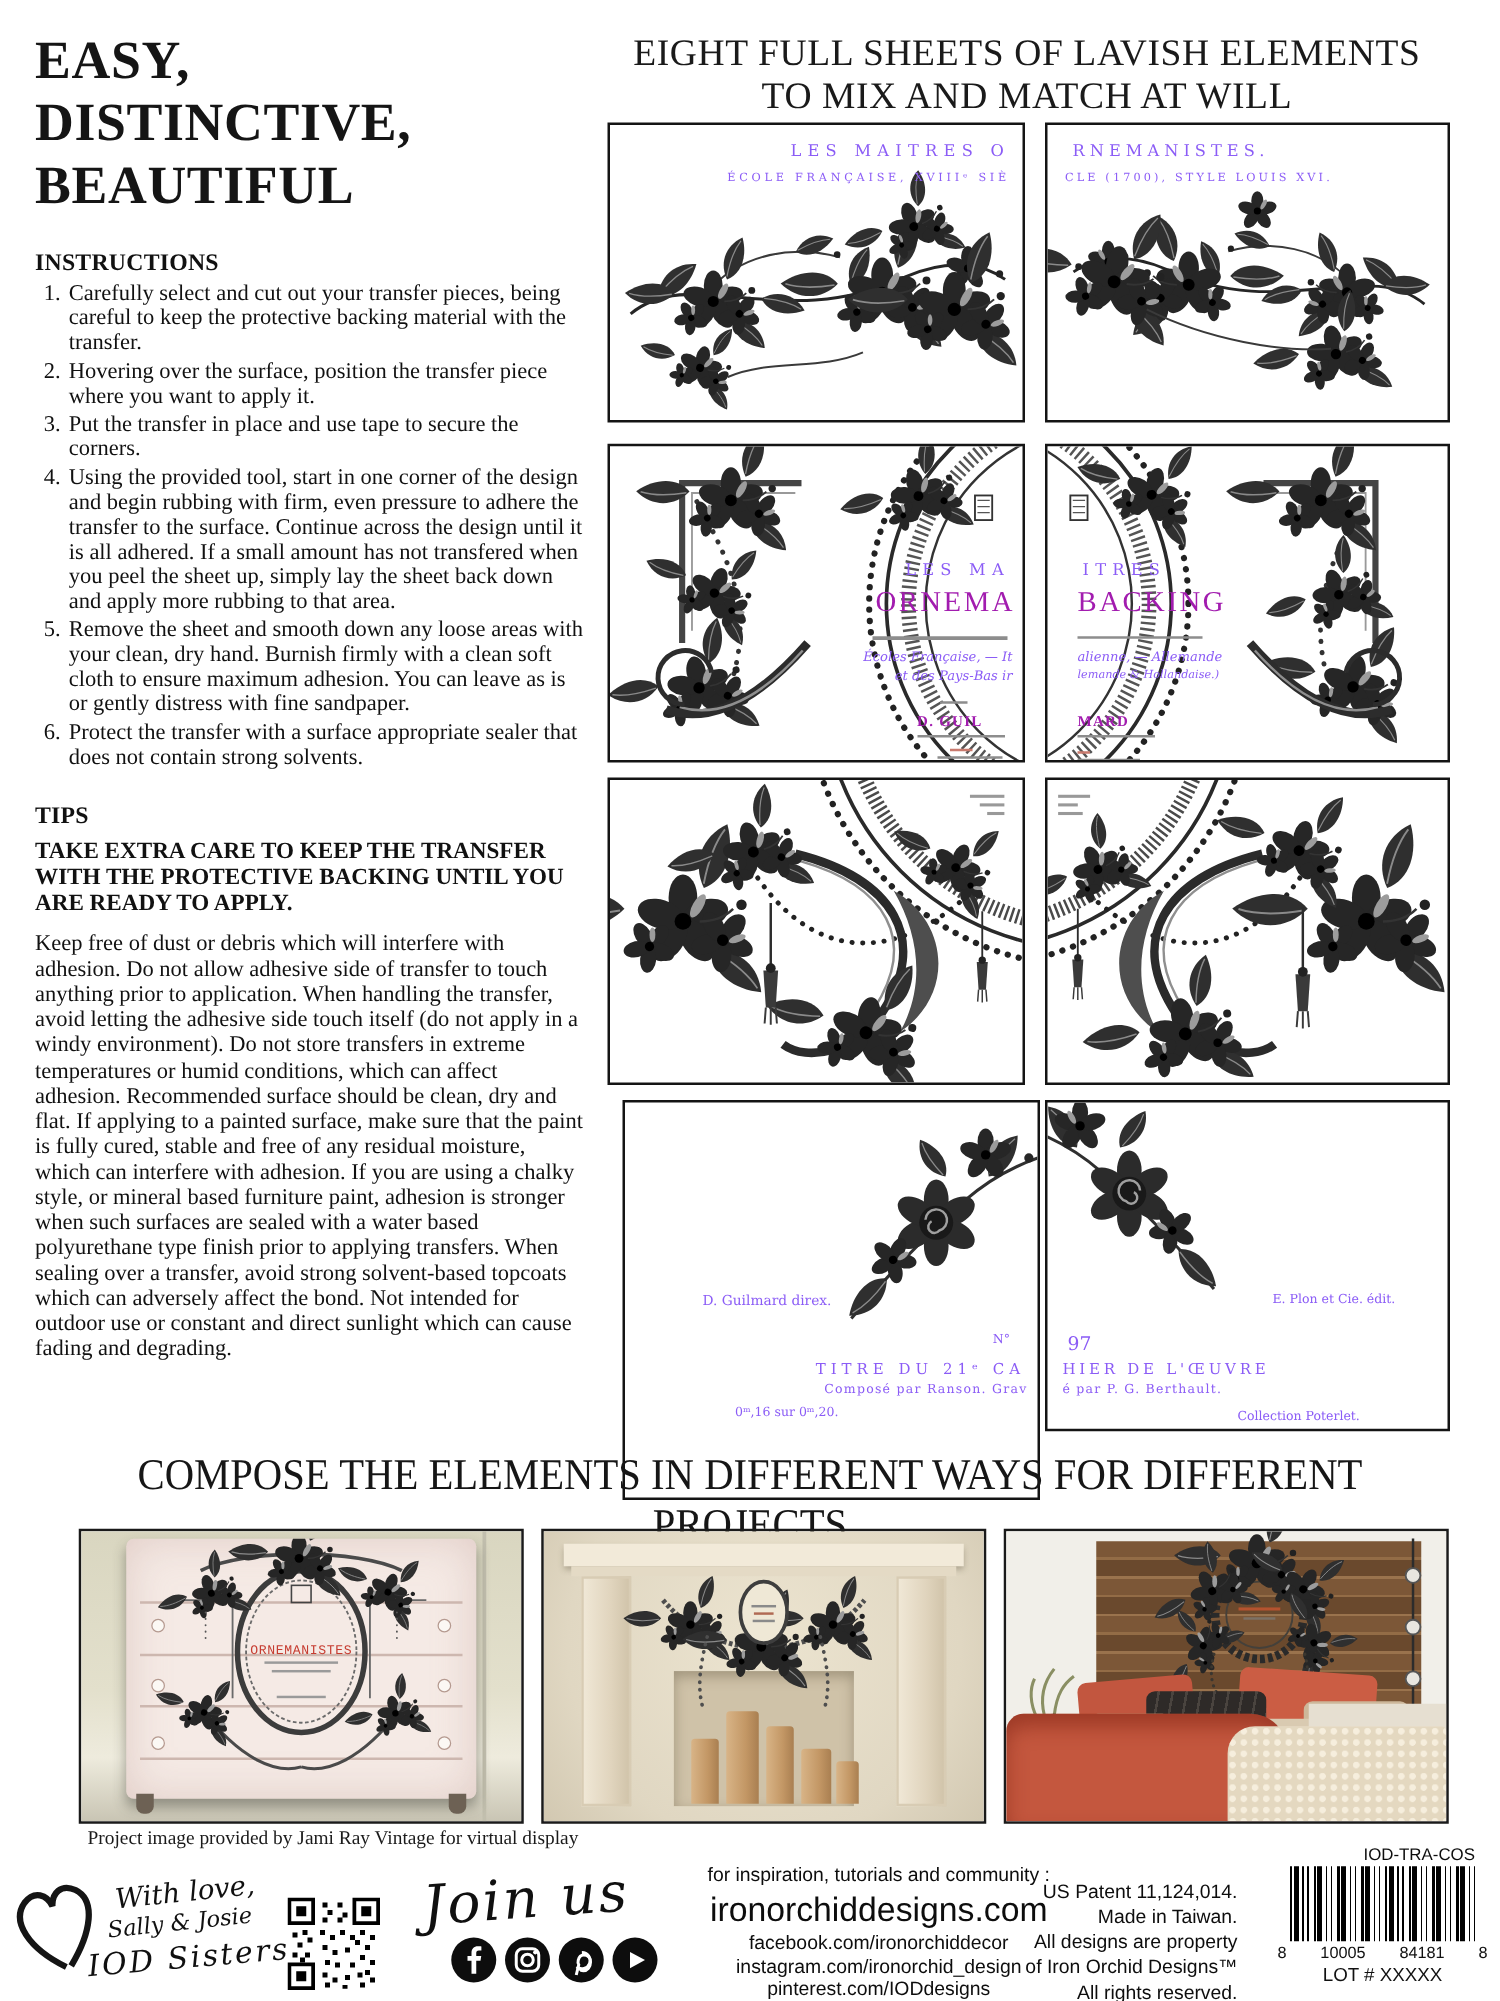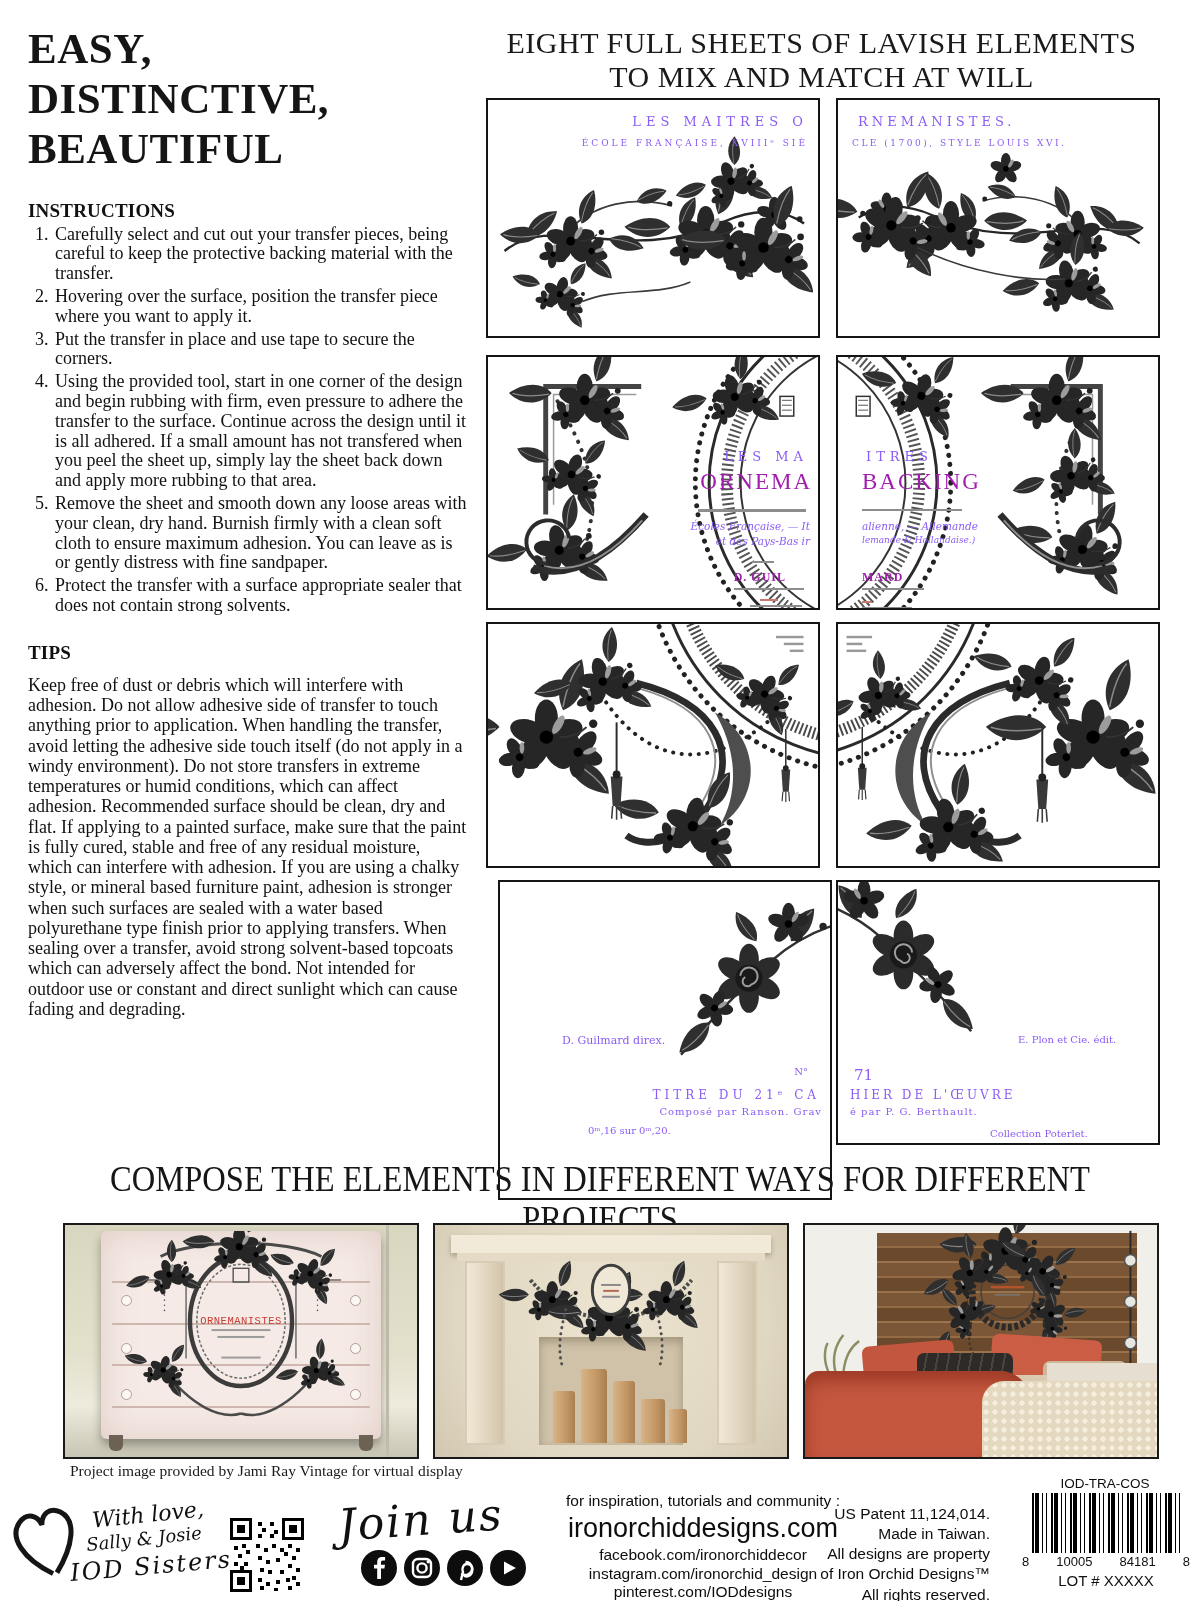--- a/index.html
+++ b/index.html
@@ -64,21 +64,21 @@
   .mattress{position:absolute;right:0;bottom:64px;width:110px;height:30px;background:#e6dfd1;}
   .lampball{position:absolute;left:14px;top:146px;width:42px;height:36px;border-radius:50%;border:3px solid #1d1d1d;
             background:repeating-linear-gradient(90deg,rgba(0,0,0,0) 0 4px,#1d1d1d 4px 5px);}
 
   
   .sans{font-family:"Liberation Sans","DejaVu Sans",sans-serif;}
   .script{font-style:italic;font-family:"DejaVu Serif",serif;color:#101010;}
   .weblinks{position:absolute;left:553px;top:1492px;width:300px;text-align:center;font-size:15.5px;line-height:1.2;color:#0d0d0d;}
   .website{font-size:27px;margin:1px 0 2px 0;}
   .legal{position:absolute;left:786px;top:1504px;width:204px;text-align:right;font-size:15.5px;line-height:1.3;color:#0d0d0d;}
-  .sku{position:absolute;left:1030px;top:1476px;width:150px;text-align:center;font-size:13.5px;color:#0d0d0d;}
+  .sku{position:absolute;left:1030px;top:1476px;width:150px;text-align:right;font-size:13.5px;color:#0d0d0d;}
   .barcode{position:absolute;left:1032px;top:1493px;width:148px;height:60px;background:
     repeating-linear-gradient(90deg,#000 0 2px,#fff 2px 3px,#000 3px 7px,#fff 7px 10px,#000 10px 11px,#fff 11px 14px,#000 14px 15px,#fff 15px 19px);}
   .bdigits{position:absolute;left:1022px;top:1554px;width:168px;display:flex;justify-content:space-between;font-size:13px;}
   .lot{position:absolute;left:1032px;top:1572px;width:148px;text-align:center;font-size:15px;}
   .joinus{position:absolute;left:338px;top:1494px;font-size:44px;letter-spacing:2px;transform:rotate(-4deg);}
   .sicons{position:absolute;left:360px;top:1549px;display:flex;gap:5px;}
   .sig{position:absolute;color:#101010;}
 </style>
 </head>
 <body>
@@ -166,20 +166,21 @@
     <div class="sec-h">INSTRUCTIONS</div>
     <ol class="instr">
       <li>Carefully select and cut out your transfer pieces, being careful to keep the protective backing material with the transfer.</li>
       <li>Hovering over the surface, position the transfer piece where you want to apply it.</li>
       <li>Put the transfer in place and use tape to secure the corners.</li>
       <li>Using the provided tool, start in one corner of the design and begin rubbing with firm, even pressure to adhere the transfer to the surface. Continue across the design until it is all adhered. If a small amount has not transfered when you peel the sheet up, simply lay the sheet back down and apply more rubbing to that area.</li>
       <li>Remove the sheet and smooth down any loose areas with your clean, dry hand.  Burnish firmly with a clean soft cloth to ensure maximum adhesion. You can leave as is or gently distress with fine sandpaper.</li>
       <li>Protect the transfer with a surface appropriate sealer that does not contain strong solvents.</li>
     </ol>
     <div class="sec-h">TIPS</div>
+    <div class="tips-bold">TAKE EXTRA CARE TO KEEP THE TRANSFER WITH THE PROTECTIVE BACKING UNTIL YOU ARE READY TO APPLY.</div>
     <div class="tips-body">Keep free of dust or debris which will interfere with adhesion. Do not allow adhesive side of transfer to touch anything prior to application. When handling the transfer, avoid letting the adhesive side touch itself (do not apply in a windy environment). Do not store transfers in extreme temperatures or humid conditions, which can affect adhesion. Recommended surface should be clean, dry and flat. If applying to a painted surface, make sure that the paint is fully cured, stable and free of any residual moisture, which can interfere with adhesion. If you are using a chalky style, or mineral based furniture paint, adhesion is stronger when such surfaces are sealed with a water based polyurethane type finish prior to applying transfers. When sealing over a transfer, avoid strong solvent-based topcoats which can adversely affect the bond. Not intended for outdoor use or constant and direct sunlight which can cause fading and degrading.</div>
   </div>
 
   <div class="sheets-h">
     <div>EIGHT FULL SHEETS OF LAVISH ELEMENTS</div>
     <div>TO MIX AND MATCH AT WILL</div>
   </div>
 
   <div class="panel" style="left:486px;top:98px;width:334px;height:240px;">
     <svg class="art" viewBox="0 0 334 240">
@@ -317,21 +318,21 @@
     <div class="pt" style="top:206px;right:10px;font-size:12px;letter-spacing:4px;">TITRE DU 21ᵉ CA</div>
     <div class="pt" style="top:224px;right:8px;font-size:10px;letter-spacing:1px;">Composé par Ranson. Grav</div>
     <div class="pt" style="top:243px;left:88px;font-size:10px;">0ᵐ,16 sur 0ᵐ,20.</div>
   </div>
 
   <div class="panel" style="left:836px;top:880px;width:324px;height:265px;">
     <svg class="art" viewBox="0 0 324 265">
       <use href="#rosespray" transform="translate(66,74) scale(-1.25,1.25)"></use>
     </svg>
     <div class="pt" style="top:152px;left:180px;font-size:10px;">E. Plon et Cie. édit.</div>
-    <div class="pt" style="top:184px;left:16px;font-size:15px;">71</div>
+    <div class="pt" style="top:184px;left:16px;font-size:15px;">97</div>
     <div class="pt" style="top:206px;left:12px;font-size:12px;letter-spacing:3px;">HIER DE L'ŒUVRE</div>
     <div class="pt" style="top:224px;left:12px;font-size:10px;letter-spacing:1px;">é par P. G. Berthault.</div>
     <div class="pt" style="top:246px;left:152px;font-size:10px;">Collection Poterlet.</div>
   </div>
 
   <div class="compose-h">COMPOSE THE ELEMENTS IN DIFFERENT WAYS FOR DIFFERENT PROJECTS</div>
 
   <div class="photo" style="left:63px;">
     <div class="p1bg"></div>
     <div class="p1door"></div>

